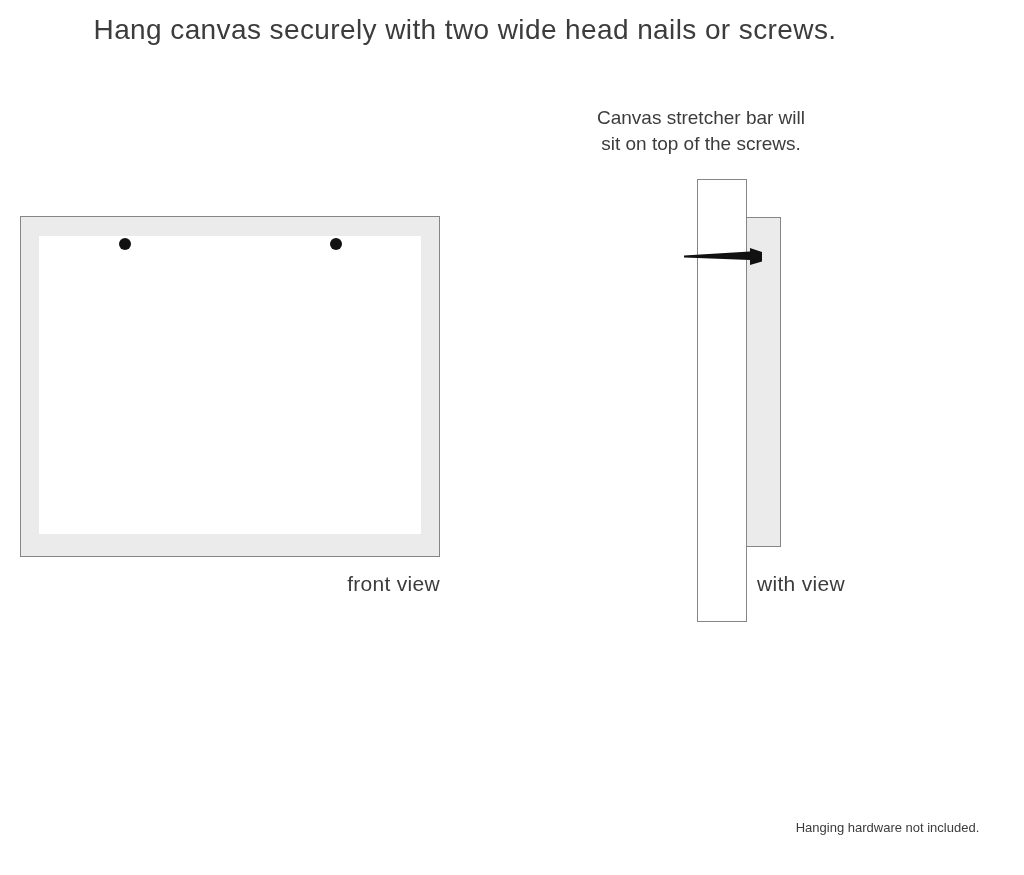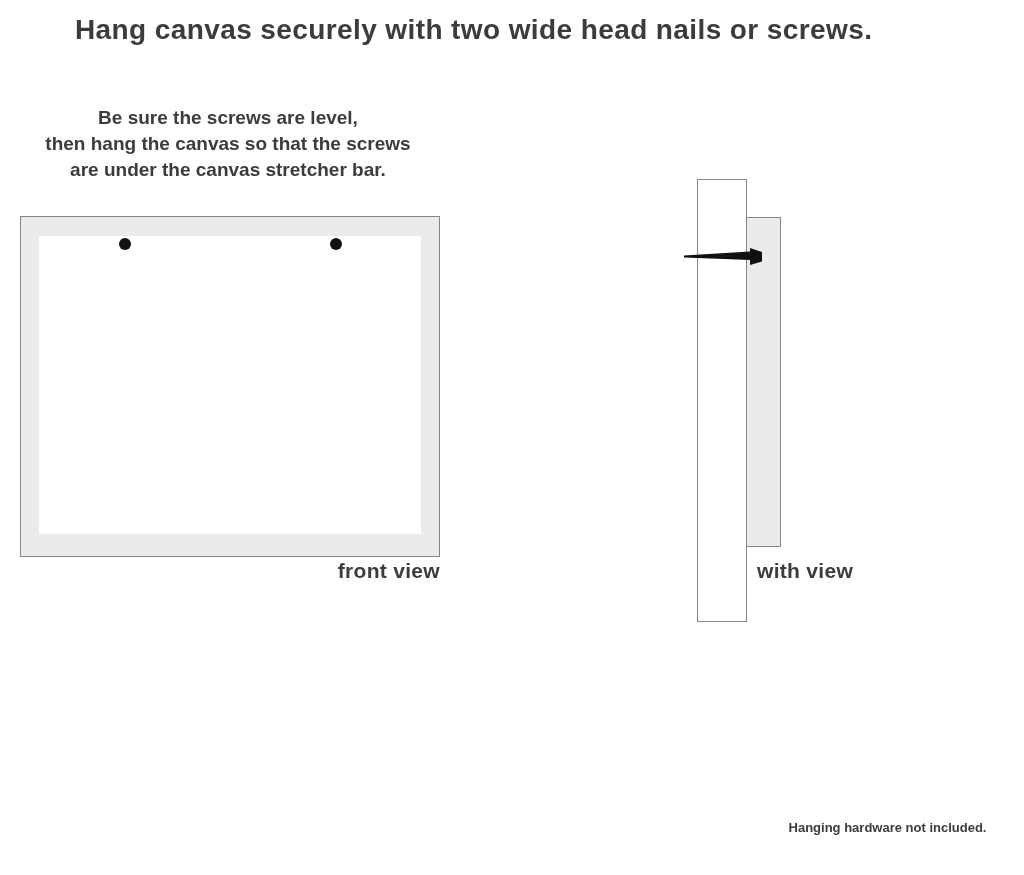--- a/index.html
+++ b/index.html
@@ -10,21 +10,21 @@
     --text: #3c3c3c;
     --nail: #111111;
   }
   .page {
     position: relative;
     width: 1024px;
     height: 873px;
     background: var(--bg);
     overflow: hidden;
     font-family: "Liberation Sans", sans-serif;
-    font-weight: 700;
+    font-weight: 400;
     color: var(--text);
   }
   .title {
     position: absolute;
     left: 75px;
     top: 14px;
     width: 780px;
     text-align: center;
     font-size: 28px;
     letter-spacing: 0.4px;
@@ -59,20 +59,21 @@
     border-radius: 50%;
     background: var(--nail);
   }
   .dot-left  { left: 119px; top: 238px; }
   .dot-right { left: 330px; top: 238px; }
 
   .view-label {
     position: absolute;
     font-size: 21px;
     letter-spacing: 0.3px;
+    margin-top: 13px;
   }
   .front-label { left: 240px; top: 559px; width: 200px; text-align: right; }
   .side-label  { left: 757px; top: 559px; }
 
   
   .side-canvas {
     position: absolute;
     left: 745px; top: 217px;
     width: 36px; height: 330px;
     background: var(--fill);
@@ -102,26 +103,25 @@
     line-height: 19px;
   }
 </style>
 </head>
 <body>
 
 <div class="page">
 
   <div class="title">Hang canvas securely with two wide head nails or screws.</div>
 
-  <div class="instr instr-left">
-    <div>Be sure the screws are level,</div>
-    <div>then hang the canvas so that the screws</div>
-    <div>are under the canvas stretcher bar.</div>
+
+  <div class="instr instr-right">
+    <div>Canvas stretcher bar will</div>
+    <div>sit on top of the screws.</div>
   </div>
-
 
   <div class="front-outer">
     <div class="front-inner"></div>
   </div>
   <div class="nail-dot dot-left"></div>
   <div class="nail-dot dot-right"></div>
   <div class="view-label front-label">front view</div>
 
   <div class="side-canvas"></div>
   <div class="side-wall"></div>

